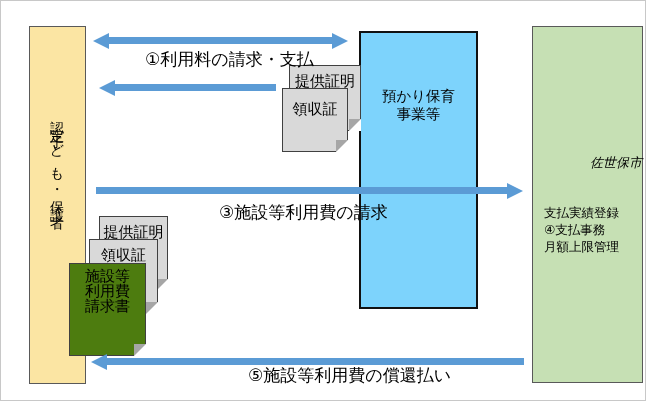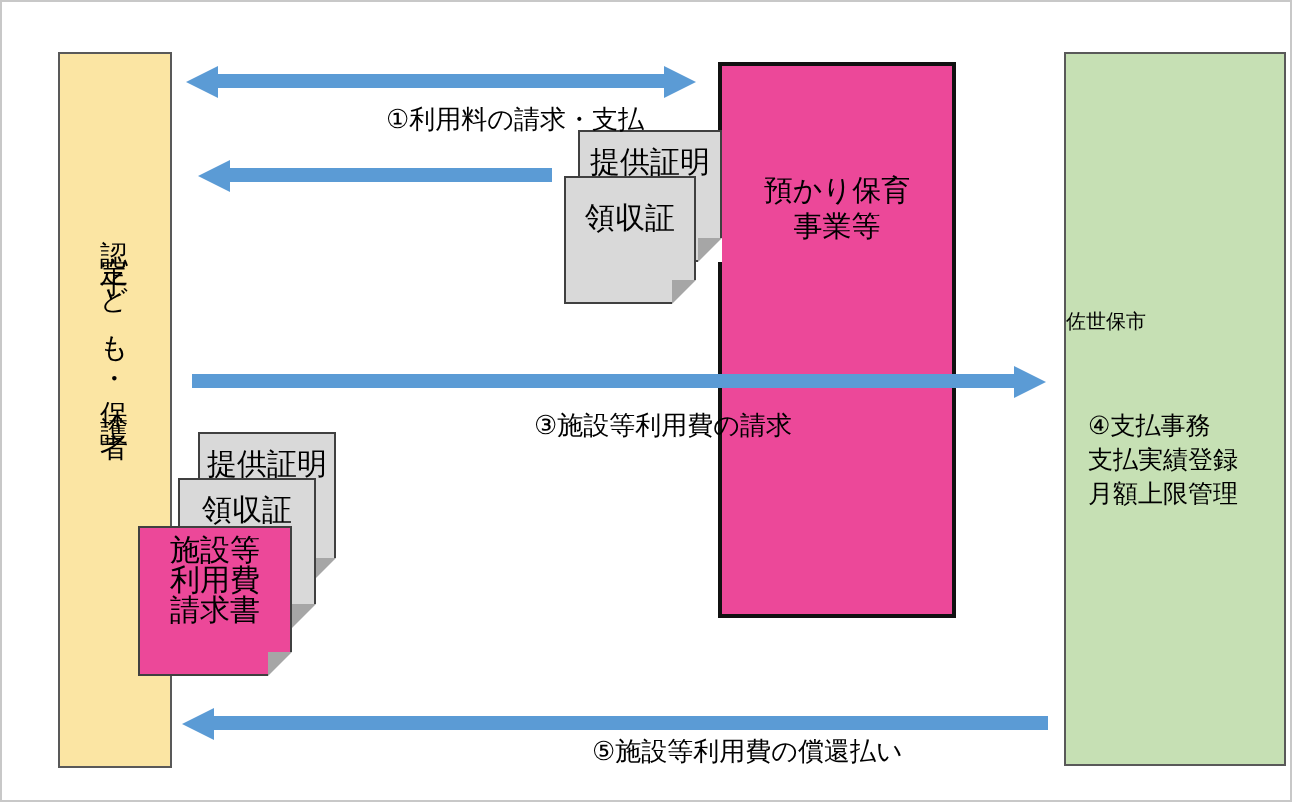--- a/index.html
+++ b/index.html
@@ -8,70 +8,70 @@
     font-family:"Liberation Sans","DejaVu Sans",sans-serif;color:#000;
     border:1px solid #c8c8c8;box-sizing:border-box;overflow:hidden;
   }
   .box{position:absolute;box-sizing:border-box;}
   .box-parents{left:28px;top:25px;width:57px;height:358px;background:#FBE5A3;border:1px solid #595959;}
   .v-label{
     position:absolute;left:50%;transform:translateX(-50%);top:82px;
     writing-mode:vertical-rl;font-size:14px;letter-spacing:8px;line-height:1;
   }
   .box-city{left:531px;top:25px;width:111px;height:357px;background:#C6E0B4;border:1px solid #595959;}
-  .city-title{position:absolute;top:127px;width:100%;text-align:left;font-size:10px;}
+  .city-title{position:absolute;top:127px;width:100%;text-align:right;font-size:13px;font-style:italic;}
   .city-duties{position:absolute;top:178px;left:11px;font-size:12.5px;line-height:17px;}
-  .box-daycare{left:358px;top:30px;width:119px;height:278px;background:#ec4899;border:2px solid #111;}
+  .box-daycare{left:358px;top:30px;width:119px;height:278px;background:#7dd3fc;border:2px solid #111;}
   .daycare-label{position:absolute;top:54px;width:100%;text-align:center;font-size:14.5px;line-height:18px;white-space:pre-line;}
 
   .doc{position:absolute;box-sizing:border-box;border:1px solid #404040;background:#D9D9D9;}
   .doc-label{margin-top:6px;text-align:center;font-size:15px;}
   .fold{position:absolute;right:-1px;bottom:-1px;width:0;height:0;
         border-top:12px solid #a6a6a6;border-right:12px solid #ffffff;}
   .doc-top-back{left:288px;top:64px;width:72px;height:66px;}
   .doc-top-front{left:281px;top:87px;width:66px;height:64px;}
   .doc-top-front .doc-label{margin-top:11px;}
   .doc-left-back{left:98px;top:215px;width:69px;height:75px;}
   .doc-left-mid{left:88px;top:238px;width:69px;height:75px;}
-  .doc-left-front{left:68px;top:262px;width:77px;height:75px;background:#ec4899;}
+  .doc-left-front{left:68px;top:262px;width:77px;height:93px;background:#4d7c0f;}
   .doc-left-front .doc-label{text-align:left;padding-left:15px;margin-top:4px;line-height:15px;white-space:pre-line;}
 
   .arrow{position:absolute;height:16px;}
   .shaft{position:absolute;top:4px;height:7px;background:#5B9BD5;}
   .head{position:absolute;top:0;width:0;height:0;border-top:8px solid transparent;border-bottom:8px solid transparent;}
   .head-left{left:0;border-right:16px solid #5B9BD5;}
   .head-right{right:0;border-left:16px solid #5B9BD5;}
   .dir-left .shaft{left:15px;right:0;}
   .dir-right .shaft{left:0;right:15px;}
   .dir-both .shaft{left:15px;right:15px;}
   .arrow1{left:92px;top:32px;width:255px;}
   .arrow2{left:98px;top:79px;width:177px;}
   .arrow3{left:95px;top:182px;width:427px;}
   .arrow5{left:90px;top:353px;width:433px;}
 
-  .flow-label{position:absolute;font-size:13px;line-height:15.5px;white-space:pre-line;margin-left:48px;}
+  .flow-label{position:absolute;font-size:17px;line-height:15.5px;white-space:pre-line;}
   .label1{left:144px;top:51px;}
   .label2{left:144px;top:95px;}
   .label3{left:218px;top:204px;}
   .label5{left:247px;top:367px;}
 </style>
 </head>
 <body>
 
 <div id="canvas">
 
   <div class="box box-parents">
     <span class="v-label">認定子ども・保護者</span>
   </div>
 
   <div class="box box-city">
     <div class="city-title">佐世保市</div>
     <div class="city-duties">
+      <div>支払実績登録</div>
       <div>④支払事務</div>
-      <div>支払実績登録</div>
       <div>月額上限管理</div>
     </div>
   </div>
 
   <div class="box box-daycare">
     <div class="daycare-label">預かり保育
 事業等</div>
   </div>
 
   <div class="doc doc-left-back">

